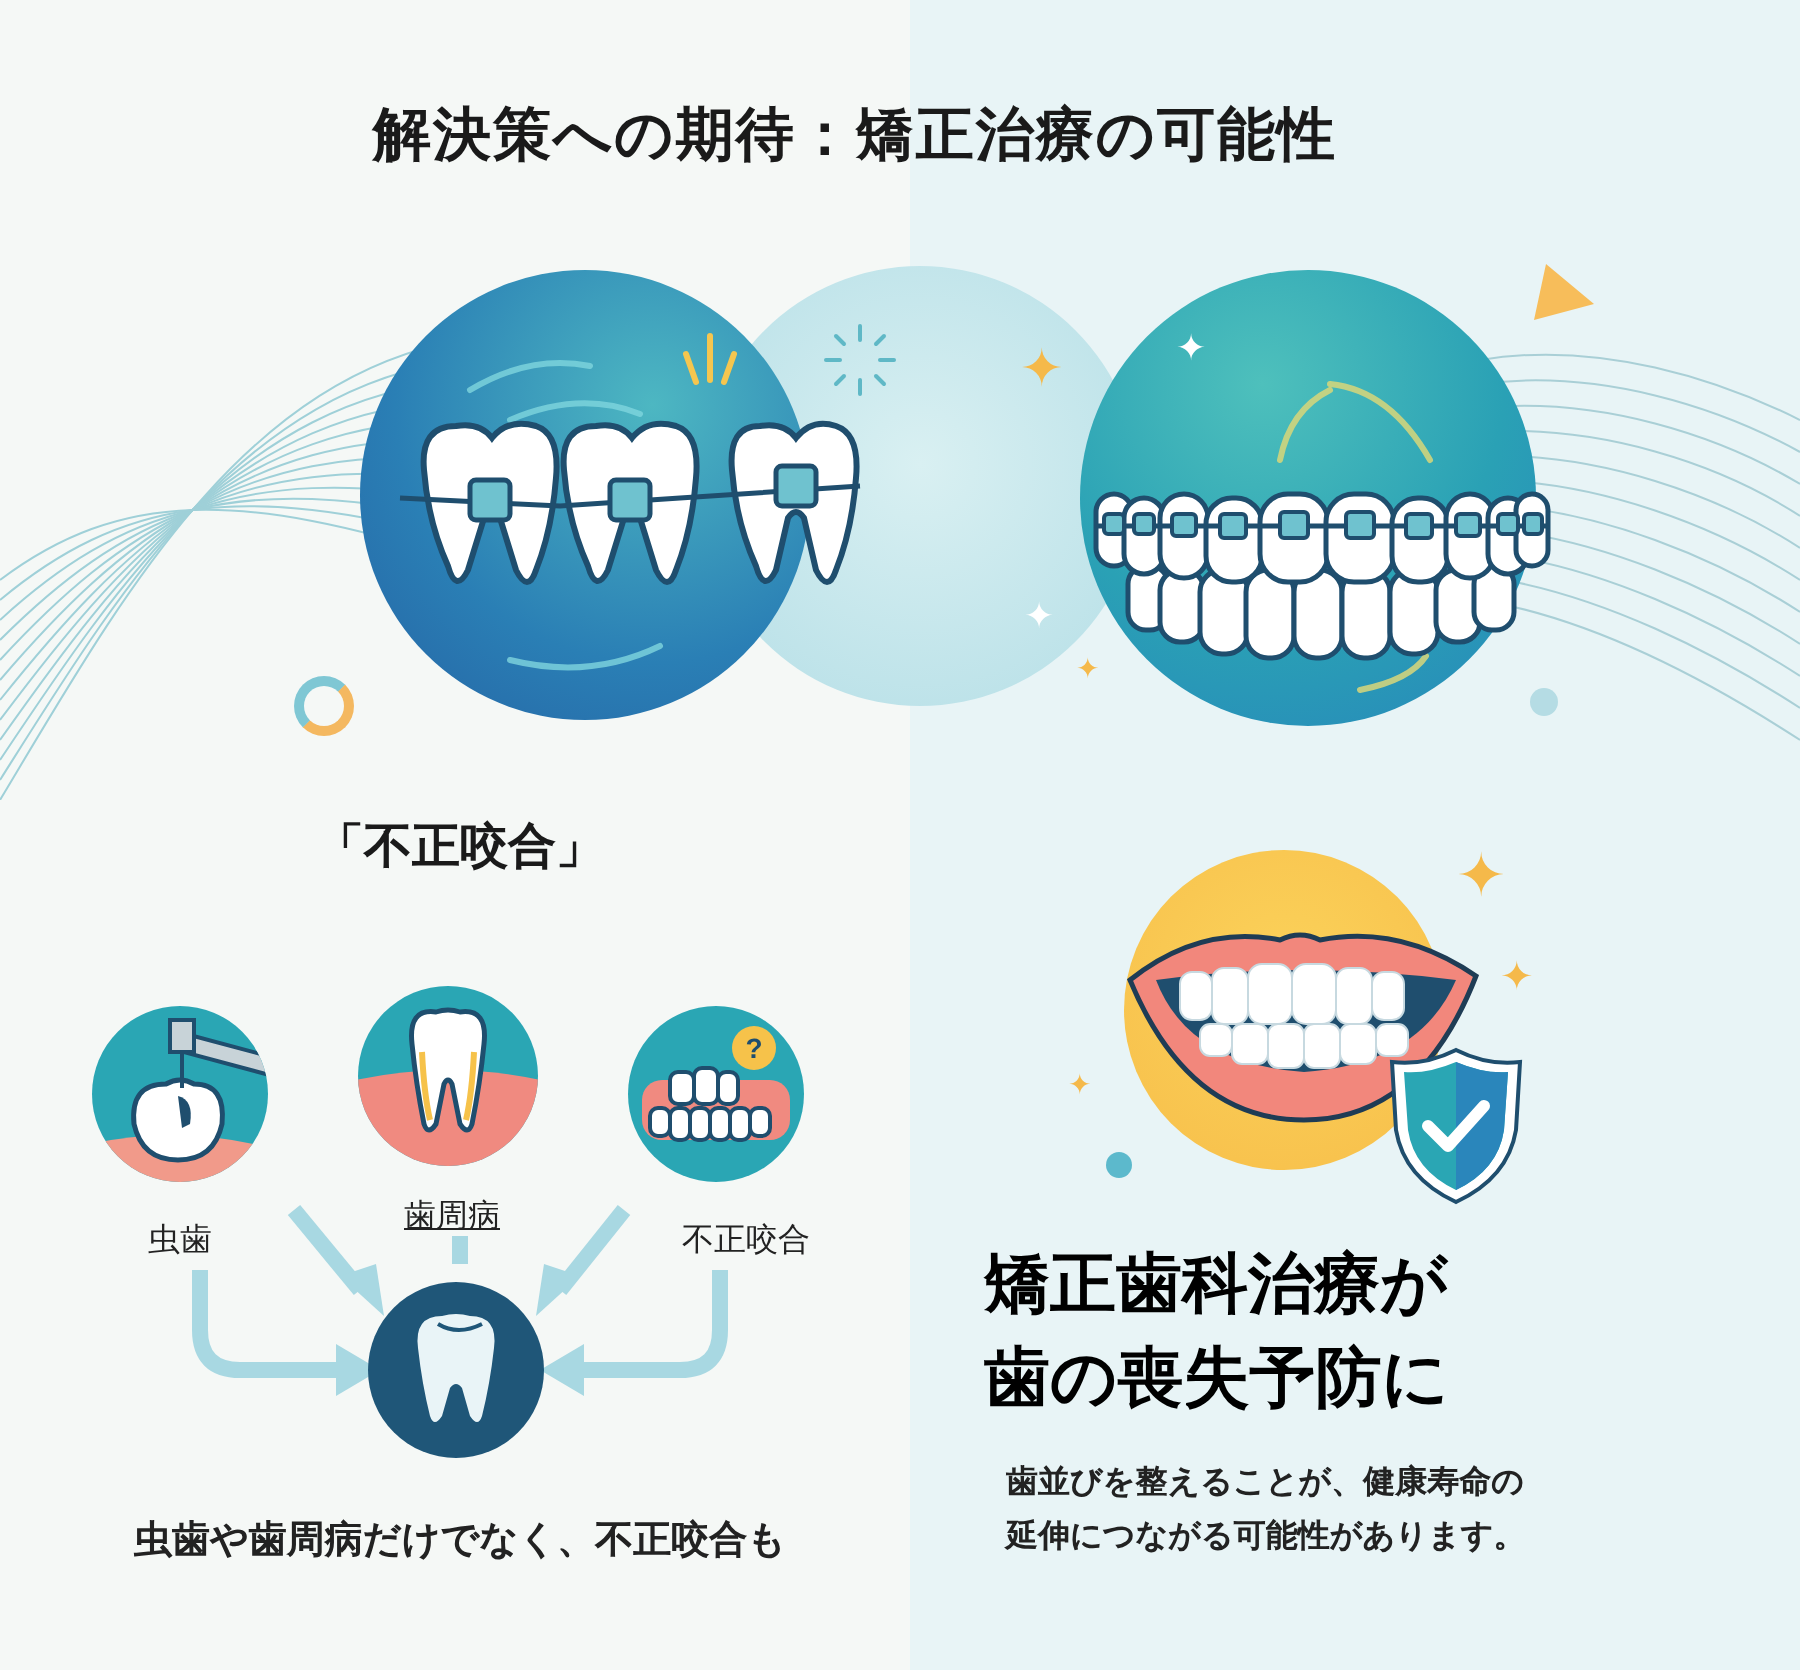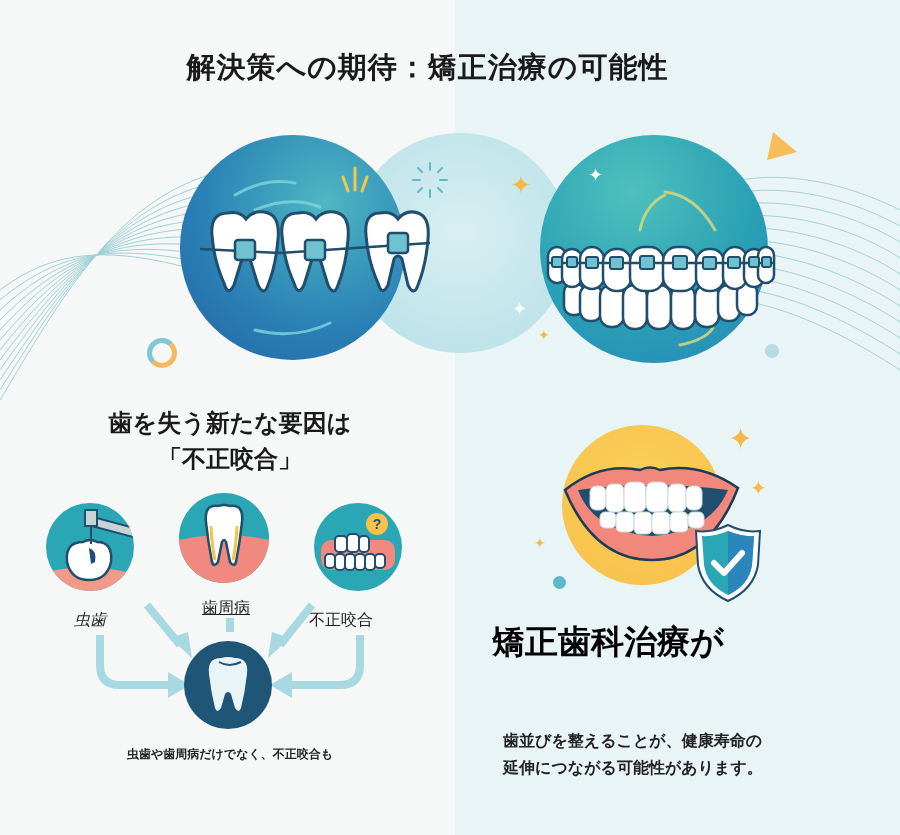--- a/index.html
+++ b/index.html
@@ -5,21 +5,21 @@
   html,body{margin:0;padding:0;}
   body{width:900px;height:835px;position:relative;overflow:hidden;
        font-family:"DejaVu Sans","Liberation Sans",sans-serif;color:#1a1a1a;
        background:#f6f9f8;}
   .bg-left{position:absolute;left:0;top:0;width:455px;height:835px;background:#f5f8f6;}
   .bg-right{position:absolute;left:455px;top:0;width:445px;height:835px;background:#e8f4f6;}
   .abs{position:absolute;}
   .title{position:absolute;left:0;width:855px;top:48px;text-align:center;font-size:29px;font-weight:bold;letter-spacing:1px;color:#1a1a1a;}
   .h2{position:absolute;text-align:center;font-weight:bold;color:#1a1a1a;}
   .label{position:absolute;font-size:16px;color:#222;text-align:center;}
-  .body-text{position:absolute;font-size:12px;color:#222;text-align:center;line-height:25px;font-weight:bold;}
+  .body-text{position:absolute;font-size:19px;color:#222;text-align:center;line-height:25px;font-weight:bold;margin-top:16px;}
   .big-right{position:absolute;left:492px;top:618px;font-size:33px;font-weight:bold;line-height:47px;color:#000000;}
   .right-body{position:absolute;left:503px;top:727px;font-size:16px;font-weight:bold;line-height:27px;color:#222;}
   svg{display:block;}
 </style>
 </head>
 <body>
 
 <div class="bg-left"></div>
 <div class="bg-right"></div>
 
@@ -144,21 +144,20 @@
 <div class="abs" style="left:588px;top:166px;font-size:18px;color:#ffffff;line-height:1">✦</div>
 <div class="abs" style="left:512px;top:300px;font-size:18px;color:#ffffff;line-height:1">✦</div>
 <div class="abs" style="left:538px;top:328px;font-size:14px;color:#f5b94a;line-height:1">✦</div>
 <svg class="abs" style="left:765px;top:128px" width="36" height="36">
   <path d="M8 4 L 32 24 L 2 32 Z" fill="#f7bd5a"></path>
 </svg>
 <div class="abs" style="left:765px;top:344px;width:14px;height:14px;border-radius:50%;background:#b5dce4"></div>
 <div class="abs" style="left:147px;top:338px;width:20px;height:20px;border-radius:50%;border:5px solid #f4b860;border-left-color:#7fc7d4;border-top-color:#7fc7d4"></div>
 
 <div class="h2" style="left:30px;width:400px;top:405px;font-size:24px;line-height:36px;">
-  <div>歯を失う新たな要因は</div>
   <div>「不正咬合」</div>
 </div>
 
 <svg class="abs" style="left:45px;top:502px" width="90" height="90">
   <defs>
       <clipPath id="c1">
         <circle cx="45" cy="45" r="44"></circle>
       </clipPath>
     </defs>
   <circle cx="45" cy="45" r="44" fill="#2aa6b4"></circle>
@@ -202,23 +201,23 @@
       <rect x="32" y="52" width="10" height="16" rx="4"></rect>
       <rect x="42" y="52" width="10" height="16" rx="4"></rect>
       <rect x="52" y="52" width="10" height="16" rx="4"></rect>
       <rect x="62" y="52" width="10" height="14" rx="4"></rect>
     </g>
   </g>
   <circle cx="64" cy="22" r="11" fill="#f6c24a"></circle>
   <text x="64" y="27" font-size="14" font-weight="bold" text-anchor="middle" fill="#1f4e6e" font-family="Liberation Sans, sans-serif">?</text>
 </svg>
 
-<div class="label" style="left:60px;top:610px;width:60px;font-style:italic;">虫歯</div>
+<div class="label" style="left:60px;top:610px;width:60px;">虫歯</div>
 <div class="label" style="left:186px;top:598px;width:80px;text-decoration:underline;">歯周病</div>
-<div class="label" style="left:296px;top:610px;width:90px;">不正咬合</div>
+<div class="label" style="left:328px;top:610px;width:90px;">不正咬合</div>
 
 <svg class="abs" style="left:80px;top:590px" width="300" height="130">
   <g stroke="#a8d8e2" stroke-width="8" fill="none" stroke-linecap="butt">
     <path d="M20 45 L 20 75 Q 20 95 40 95 L 90 95"></path>
     <path d="M280 45 L 280 75 Q 280 95 260 95 L 210 95"></path>
     <path d="M67 15 L 100 55"></path>
     <path d="M232 15 L 200 55"></path>
     <path d="M150 28 L 150 42"></path>
   </g>
   <g fill="#a8d8e2">
@@ -264,17 +263,18 @@
   <path d="M34 8 Q 48 14 60 13 L 58 42 Q 55 62 34 72 Z" fill="#2a86bb"></path>
   <path d="M20 40 L 30 50 L 48 30" fill="none" stroke="#ffffff" stroke-width="6" stroke-linecap="round" stroke-linejoin="round"></path>
 </svg>
 <div class="abs" style="left:728px;top:424px;font-size:30px;color:#f5b94a;line-height:1">✦</div>
 <div class="abs" style="left:750px;top:478px;font-size:20px;color:#f5b94a;line-height:1">✦</div>
 <div class="abs" style="left:534px;top:536px;font-size:14px;color:#f5b94a;line-height:1">✦</div>
 <div class="abs" style="left:553px;top:576px;width:13px;height:13px;border-radius:50%;background:#5cb9cc"></div>
 
 <div class="big-right">
   <div>矯正歯科治療が</div>
+  <div>歯の喪失予防に</div>
 </div>
 <div class="right-body">
   <div>歯並びを整えることが、健康寿命の</div>
   <div>延伸につながる可能性があります。</div>
 </div>
 
 </body></html>

